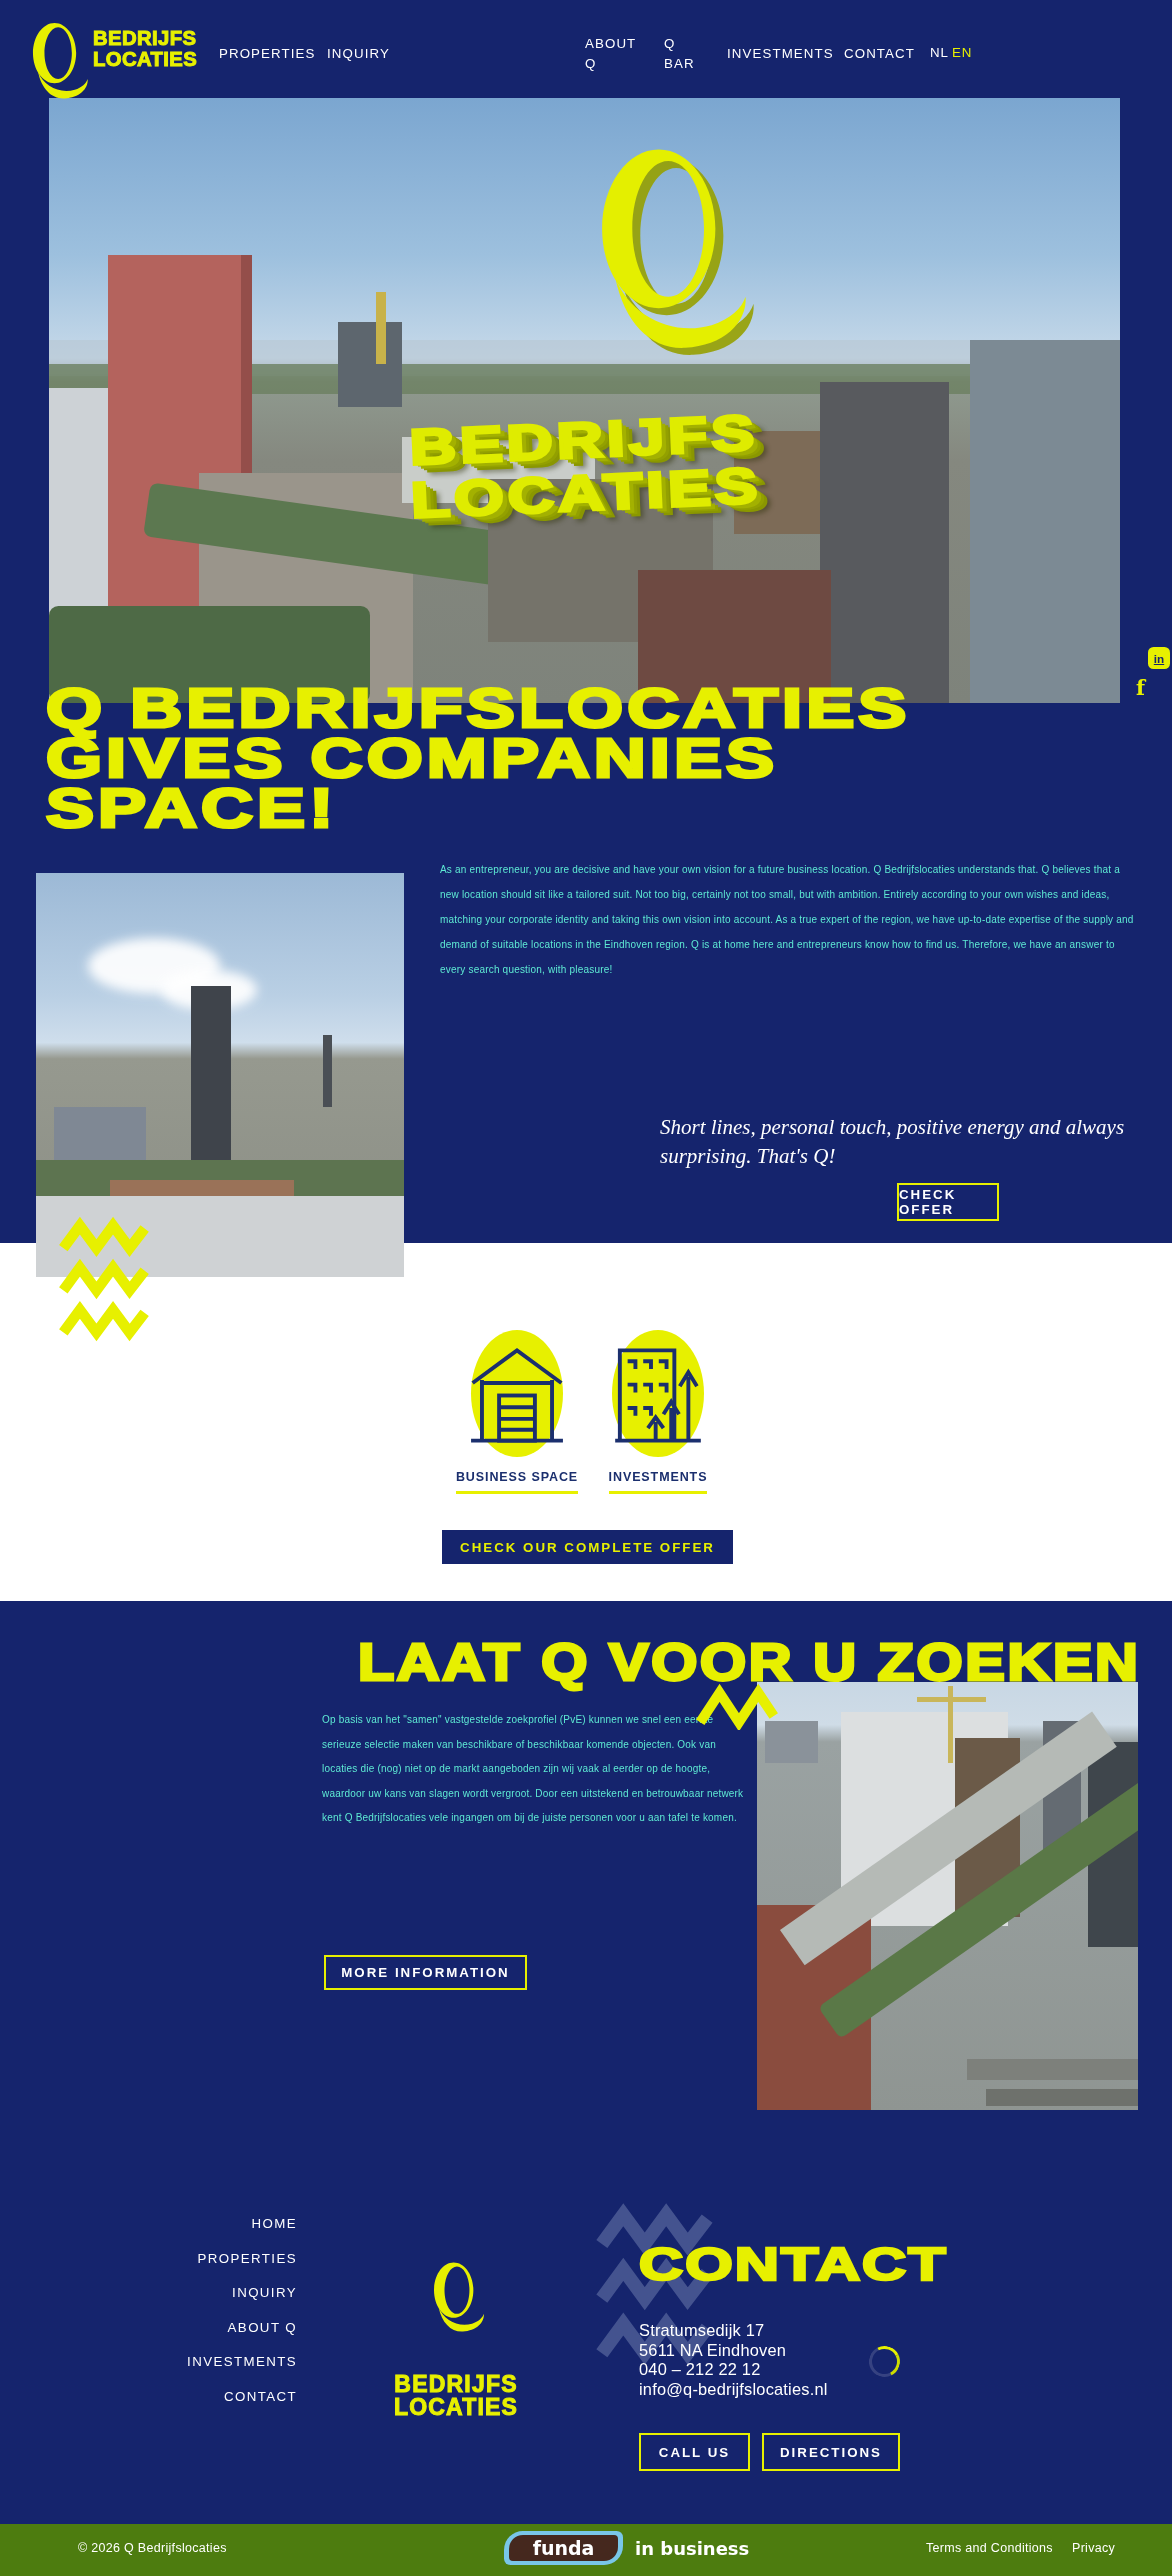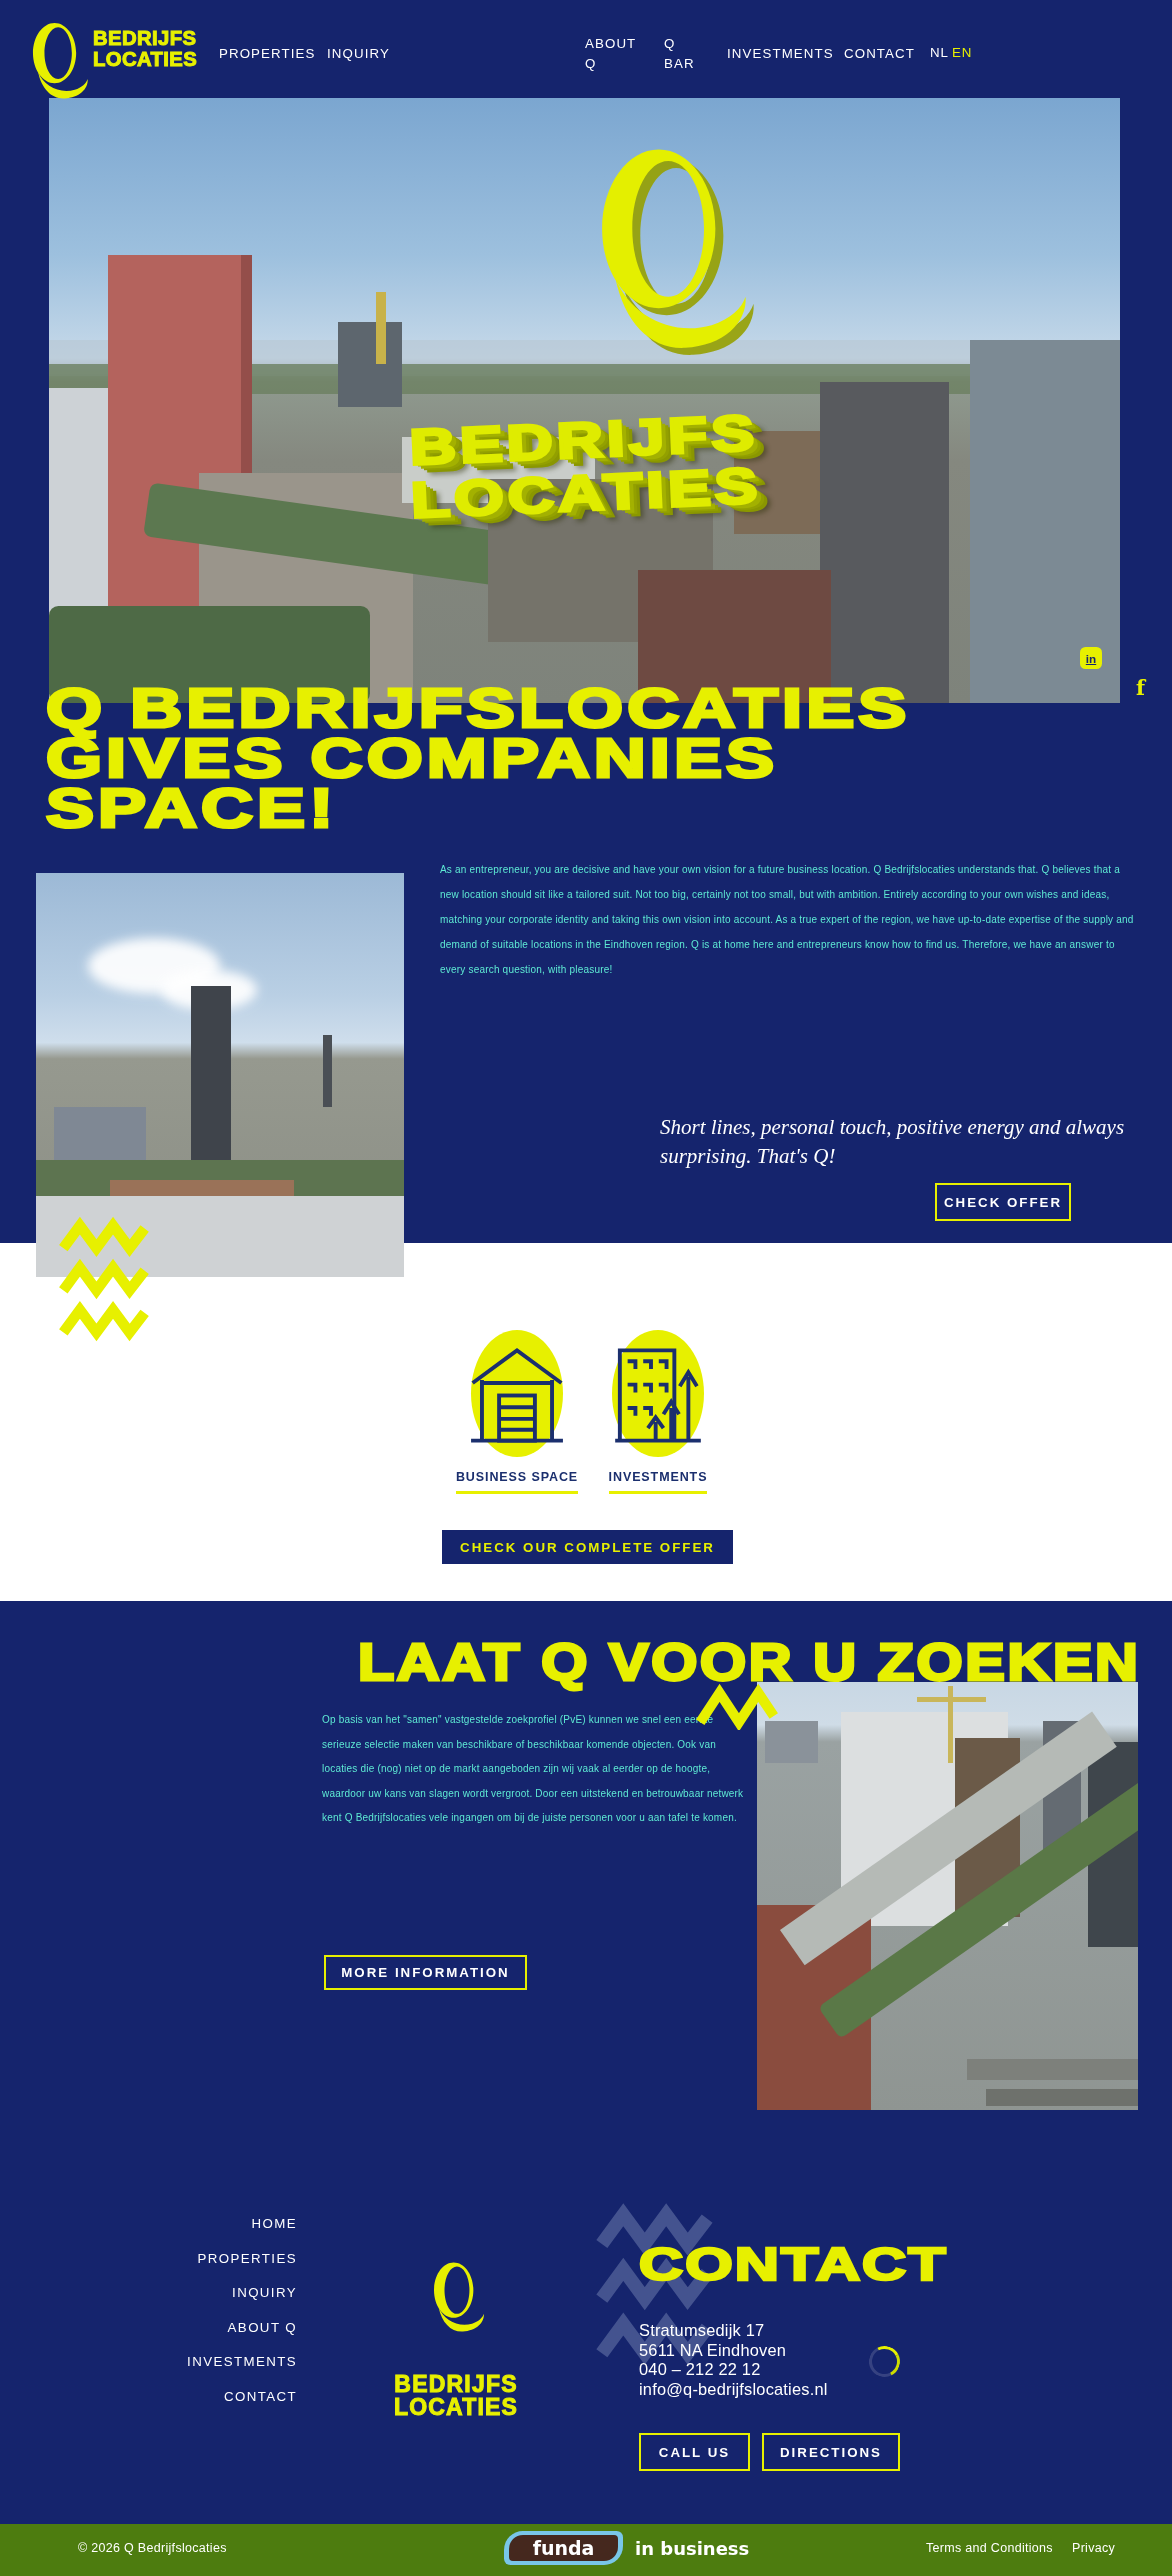--- a/index.html
+++ b/index.html
@@ -130,34 +130,34 @@
     <div class="bld" style="left:30.5%;top:32%;width:1%;height:12%;background:#c8b24a;"></div>
     <svg class="abs q3d" style="left:48.5%;top:44px;" width="189" height="236" viewBox="0 0 100 125">
         <use href="#q-glyph"></use>
       </svg>
     <div class="abs" style="left:50%;top:316px;transform:translateX(-50%) rotate(-2.5deg);">
       <div class="hero-word">BEDRIJFS</div>
       <div class="hero-word">LOCATIES</div>
     </div>
   </div>
 
-  <div class="abs soc-li z2" style="left:1080px;top:647px;text-decoration:underline;">in</div>
+  <div class="abs soc-li z2" style="left:1148px;top:647px;text-decoration:underline;">in</div>
   <div class="abs soc-fb z2" style="left:1136px;top:675px;">f</div>
 
   <div class="abs z2" style="left:46px;top:683px;">
     <div class="display h1line">Q BEDRIJFSLOCATIES</div>
     <div class="display h1line">GIVES COMPANIES</div>
     <div class="display h1line">SPACE!</div>
   </div>
 
   <div class="abs body-copy z1" style="left:440px;top:857px;width:697px;">As an entrepreneur, you are decisive and have your own vision for a future business location. Q Bedrijfslocaties understands that. Q believes that a new location should sit like a tailored suit. Not too big, certainly not too small, but with ambition. Entirely according to your own wishes and ideas, matching your corporate identity and taking this own vision into account. As a true expert of the region, we have up-to-date expertise of the supply and demand of suitable locations in the Eindhoven region. Q is at home here and entrepreneurs know how to find us. Therefore, we have an answer to every search question, with pleasure!</div>
 
   <div class="abs quote z1" style="left:660px;top:1113px;width:469px;">Short lines, personal touch, positive energy and always surprising. That's Q!</div>
 
-  <div class="abs btn-outline z1" style="left:935px;top:1183px;width:136px;height:38px;">CHECK OFFER</div>
+  <div class="abs btn-outline z1" style="left:897px;top:1183px;width:102px;height:38px;">CHECK OFFER</div>
 
   <div class="abs photo photo-intro z2" style="left:36px;top:873px;width:368px;height:404px;">
     <div class="bld cloud" style="left:14%;top:16%;width:36%;height:14%;"></div>
     <div class="bld cloud" style="left:34%;top:24%;width:26%;height:10%;"></div>
     <div class="bld win-h" style="left:5%;top:58%;width:25%;height:17%;background:#7f8894;"></div>
     <div class="bld win-h" style="left:42%;top:28%;width:11%;height:48%;background:#3f444b;"></div>
     <div class="bld" style="left:78%;top:40%;width:2.5%;height:18%;background:#4a4f55;"></div>
     <div class="bld" style="left:0;top:71%;width:100%;height:9%;background:#5d7450;"></div>
     <div class="bld" style="left:20%;top:76%;width:50%;height:6%;background:#9a7258;"></div>
     <div class="bld win-h" style="left:0;top:80%;width:100%;height:20%;background:#cfd2d4;"></div>

